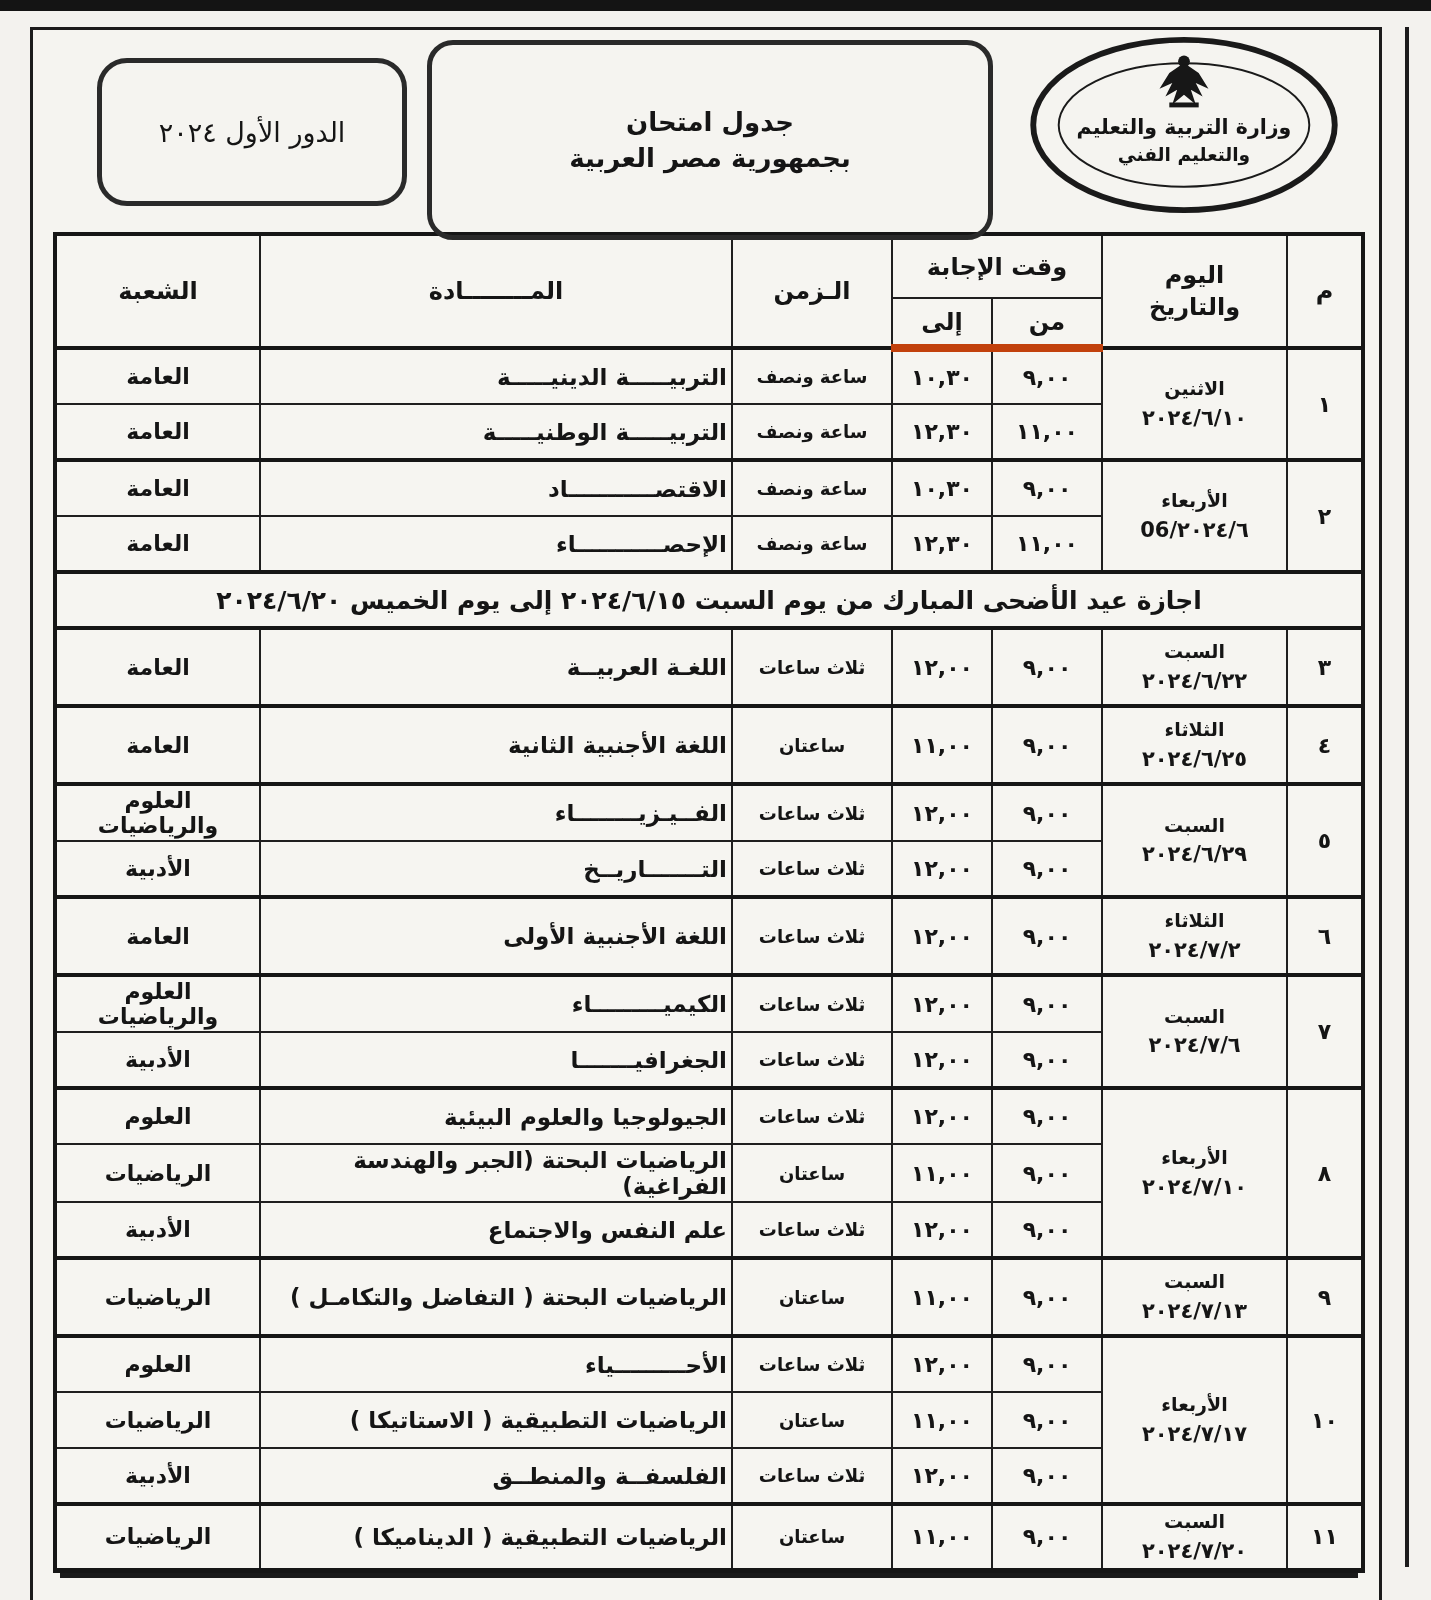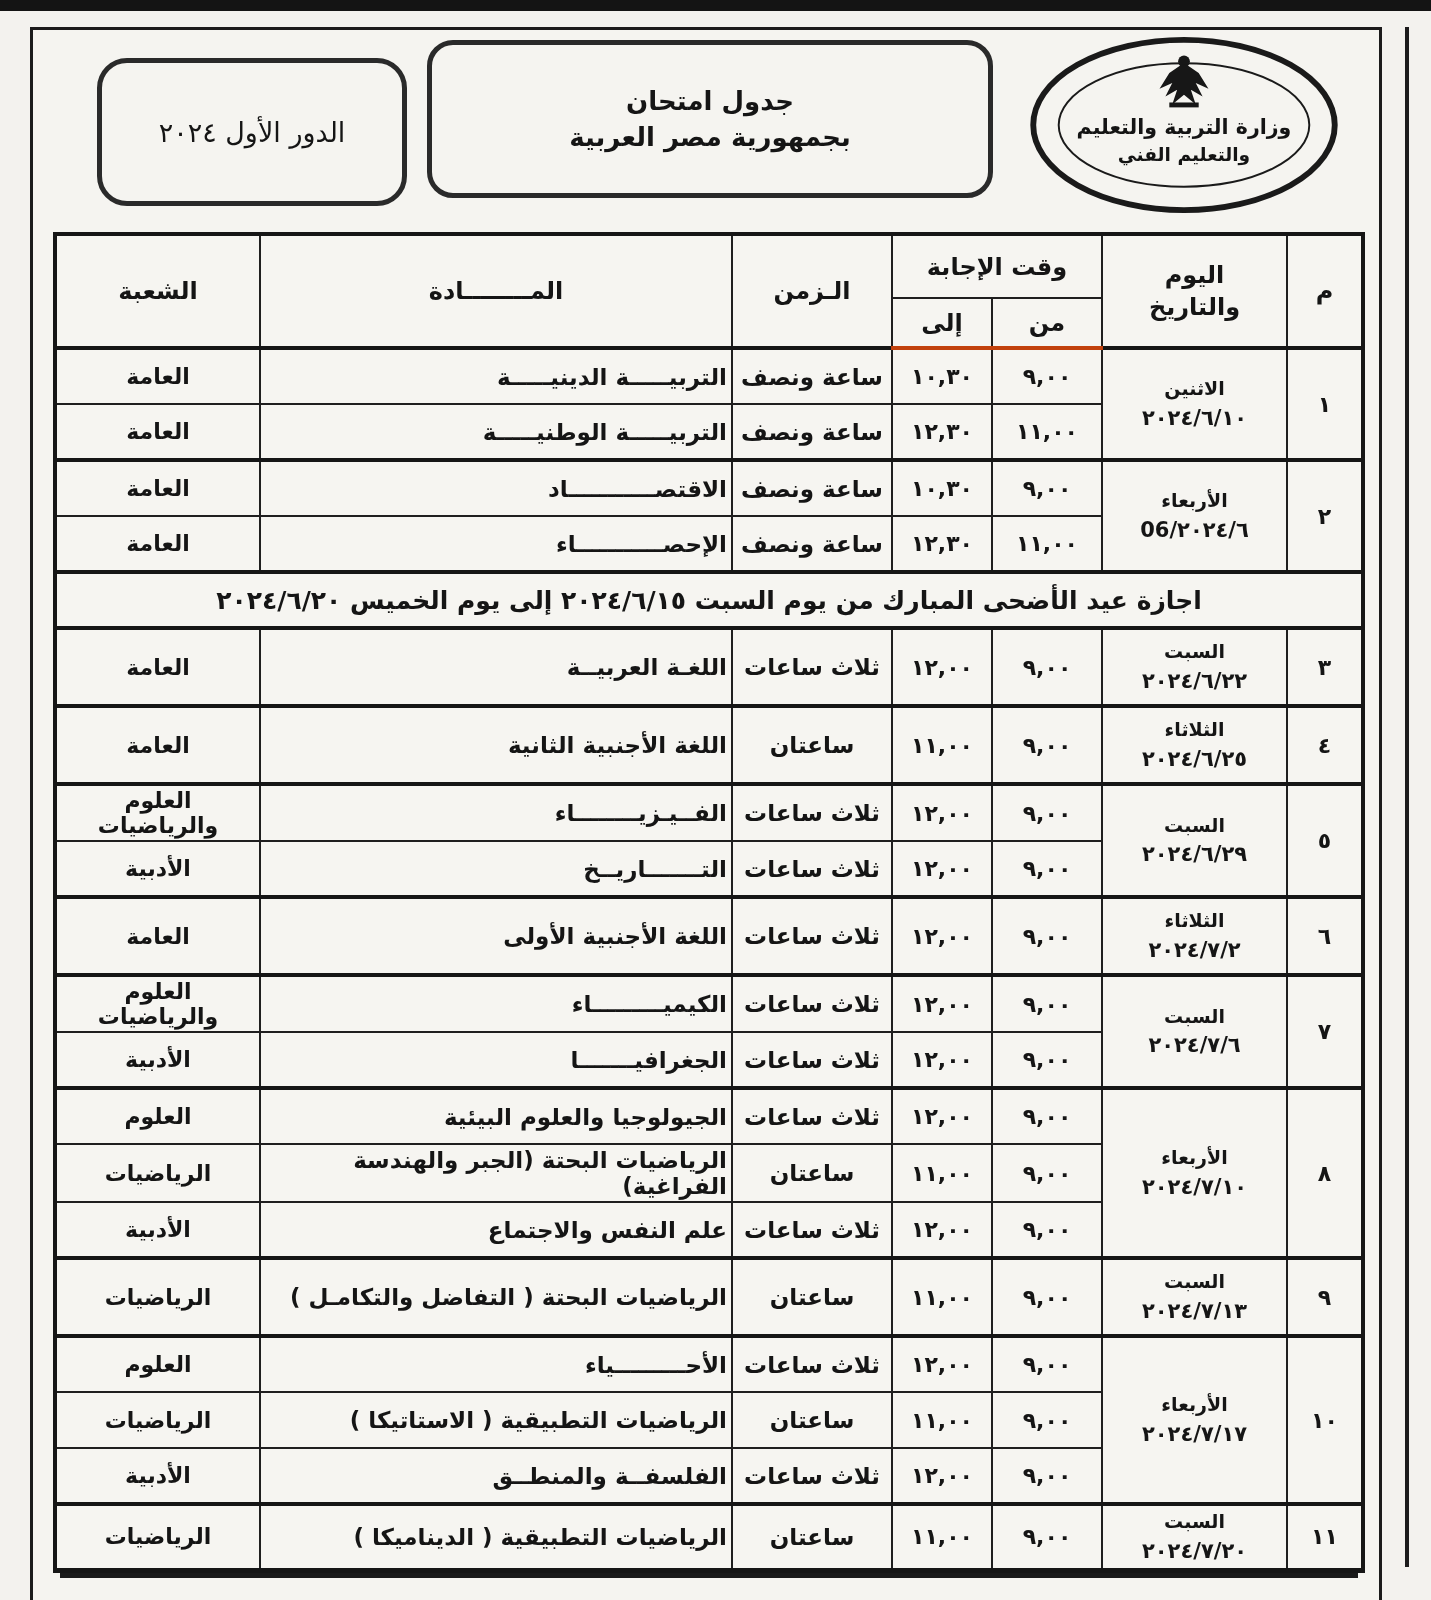--- a/index.html
+++ b/index.html
@@ -18,21 +18,21 @@
   }
   
   .header{position:relative;height:186px;}
   .round-badge{
     position:absolute;left:64px;top:28px;width:300px;height:138px;
     border:5px solid #2a2a2a;border-radius:30px;
     display:flex;align-items:center;justify-content:center;
     font-size:27px;font-weight:normal;
   }
   .title-box{
-    position:absolute;left:394px;top:10px;width:566px;height:158px;
+    position:absolute;left:394px;top:10px;width:566px;height:200px;
     border:5px solid #2a2a2a;border-radius:26px;
     display:flex;flex-direction:column;align-items:center;justify-content:center;
     gap:6px;box-sizing:border-box;padding:4px 10px;
   }
   .title-box .t-line{font-size:26px;font-weight:bold;white-space:nowrap;}
   .seal{position:absolute;right:30px;top:2px;width:330px;height:186px;}
   
   table.sched{
     border-collapse:collapse;table-layout:fixed;
     width:calc(100% - 41px);
@@ -43,33 +43,33 @@
     background:#f6f5f1;
   }
   .sched th,.sched td{
     border:2px solid #1f1f1f;
     text-align:center;vertical-align:middle;
     padding:2px 4px;box-sizing:border-box;
     font-weight:bold;
   }
   .sched thead th{font-size:24px;}
   .sched thead tr.h1 th{height:64px;}
-  .sched thead tr.h2 th{height:50px;border-bottom:4px solid #c2410c;}
+  .sched thead tr.h2 th{height:50px;border-bottom:8px solid #c2410c;}
   .sched thead th.hdr-daydate span{display:inline-block;max-width:112px;line-height:1.35;}
   .sched thead th.hdr-subject span{letter-spacing:1px;}
   tbody td{height:56px;font-size:22px;}
   tbody tr.group-start td{border-top:4px solid #161616;}
   tbody tr.single td{height:78px;}
   tbody tr:last-child td{height:58px;}
   td.num-cell{font-size:22px;}
   td.day-cell{line-height:1.45;}
   td.day-cell .day-name{font-size:19px;}
   td.day-cell .day-date{font-size:21px;letter-spacing:1px;}
   td.time-cell{font-size:22px;letter-spacing:1px;}
-  td.dur-cell{font-size:23px;}
+  td.dur-cell{font-size:18px;}
   td.subj-cell{font-size:23px;text-align:right;}
   td.branch-cell{font-size:22px;}
   tr.notice-row td{font-size:25px;height:56px;letter-spacing:.3px;}
 </style>
 </head>
 <body>
 
 <div class="scan-top-edge"></div>
 <div class="scan-right-line"></div>
 

